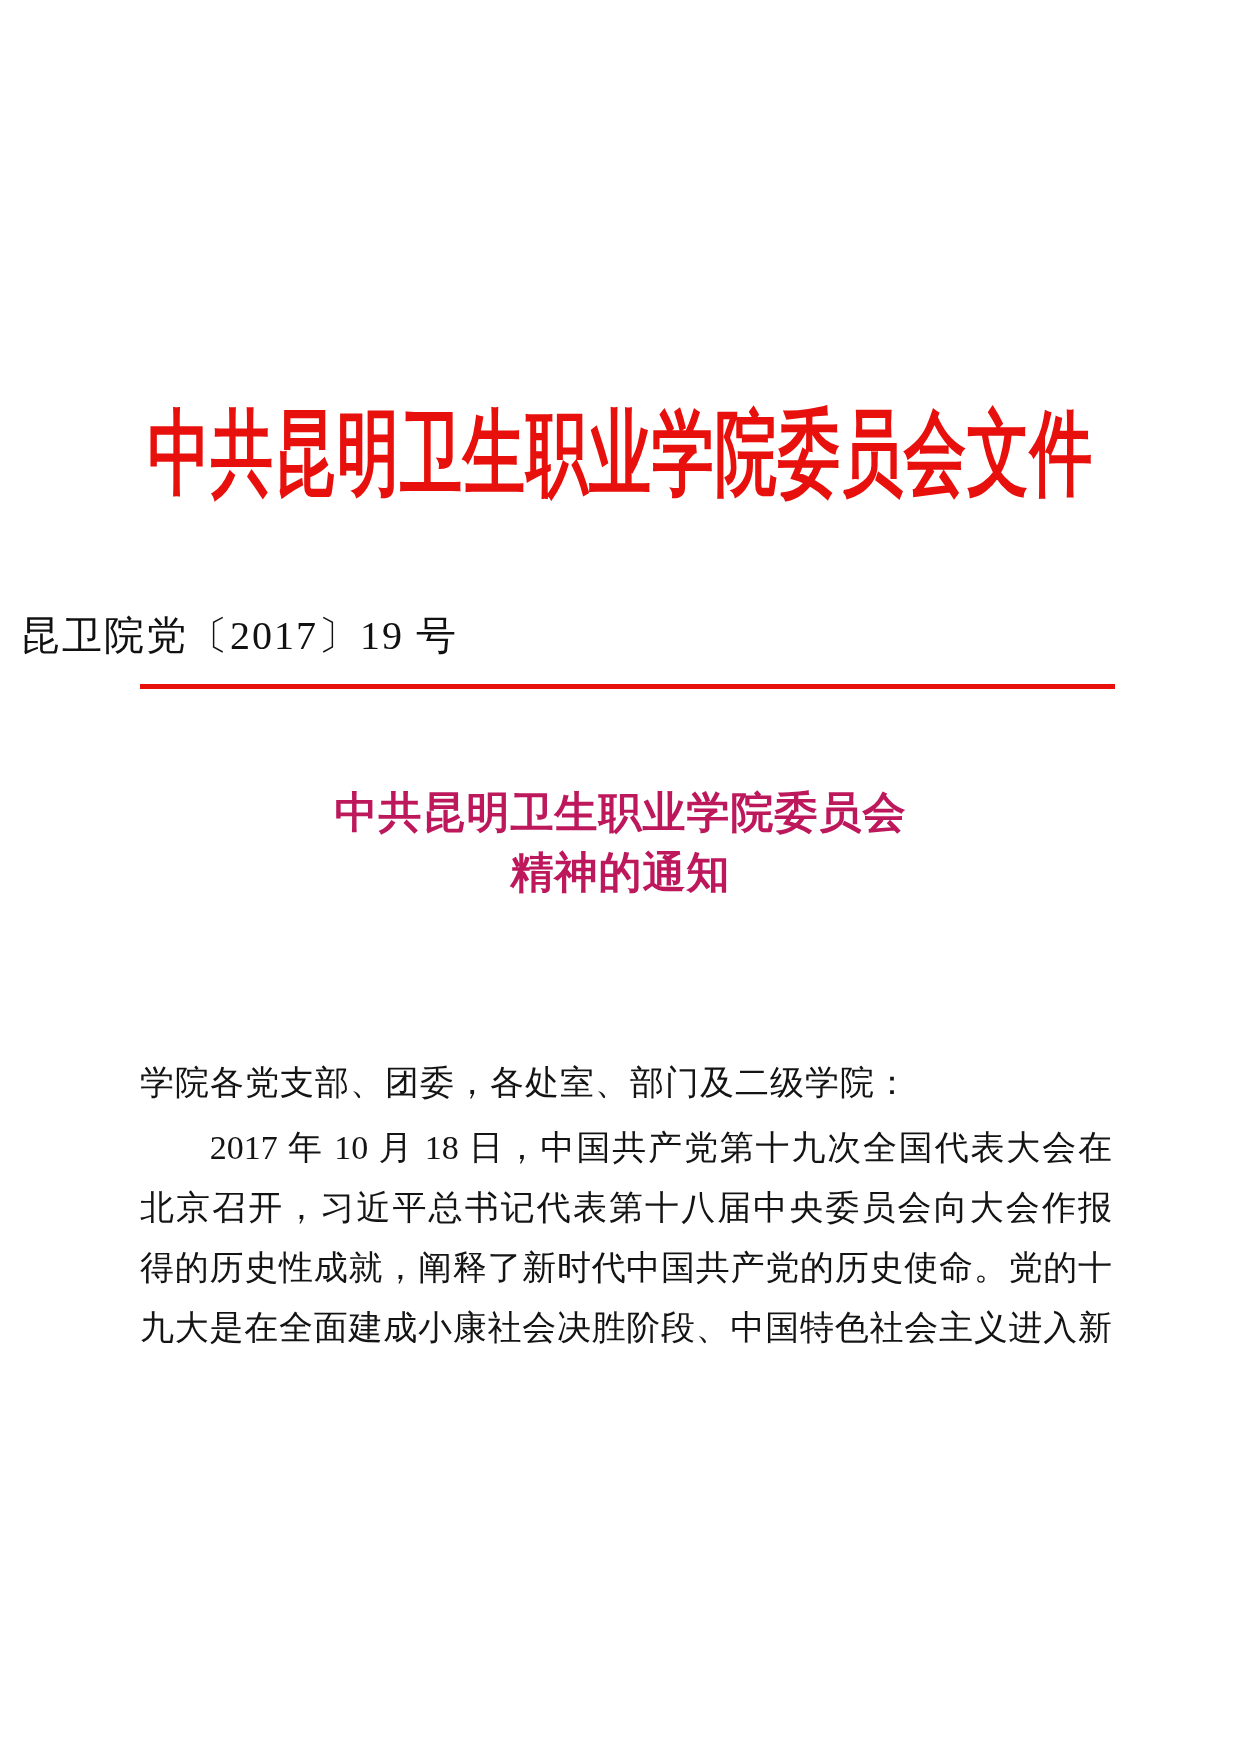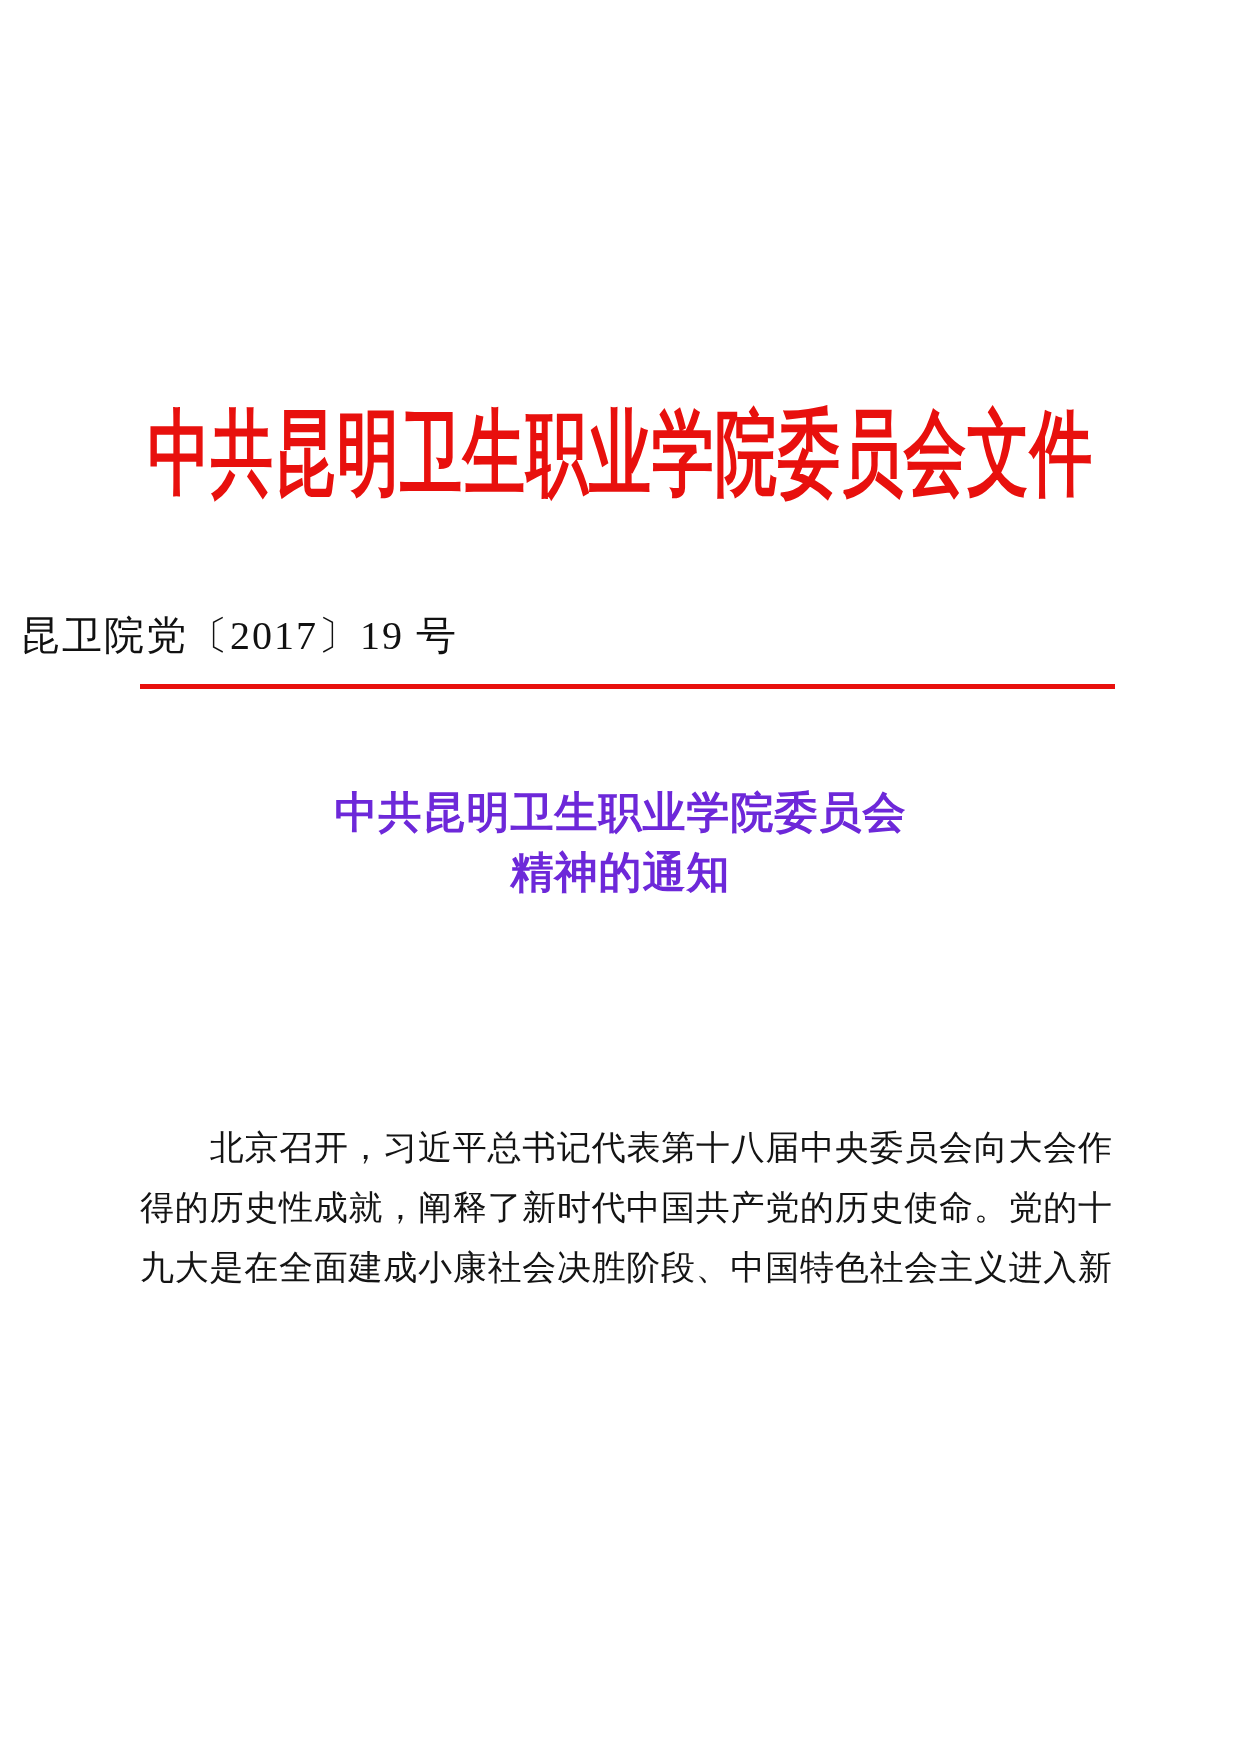--- a/index.html
+++ b/index.html
@@ -52,21 +52,21 @@
   .notice-title {
     position: absolute;
     top: 783px;
     left: 0;
     width: 100%;
     text-align: center;
     font-size: 43px;
     font-weight: bold;
     line-height: 60px;
     letter-spacing: 1px;
-    color: #6d28d9;
+    color: #be185d;
   }
   .salutation {
     position: absolute;
     top: 1060px;
     left: 140px;
     width: 975px;
     font-size: 34px;
     letter-spacing: 1px;
     color: #141414;
     white-space: nowrap;
@@ -110,22 +110,24 @@
 
   <div class="doc-number">昆卫院党〔2017〕19 号</div>
 
   <div class="red-line"></div>
 
   <div class="notice-title">
       <div>中共昆明卫生职业学院委员会</div>
       <div>精神的通知</div>
     </div>
 
+  <div class="salutation">学院各党支部、团委，各处室、部门及二级学院：</div>
 
   <div class="body-block">
+      <div class="body-line">2017 年 10 月 18 日，中国共产党第十九次全国代表大会在</div>
       <div class="body-line">北京召开，习近平总书记代表第十八届中央委员会向大会作报告，</div>
       <div class="body-line">得的历史性成就，阐释了新时代中国共产党的历史使命。党的十</div>
       <div class="body-line">九大是在全面建成小康社会决胜阶段、中国特色社会主义进入新</div>
     </div>
 
   <div class="page-number">1</div>
 
 </div>
 
 </body></html>

